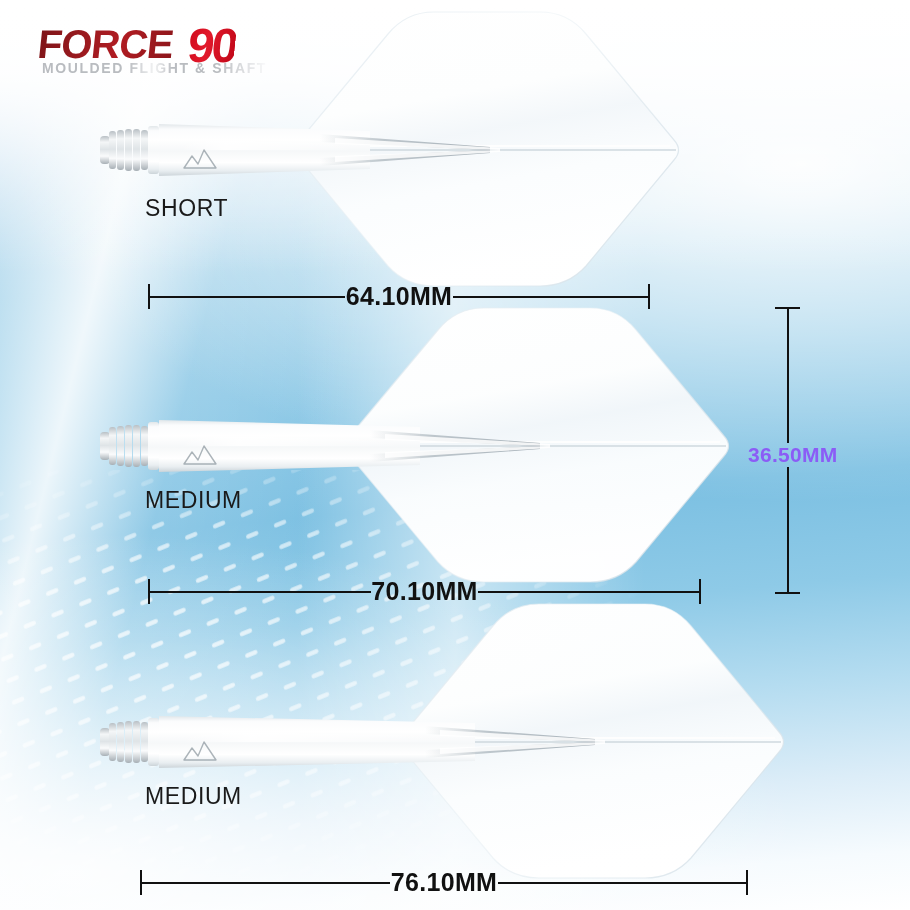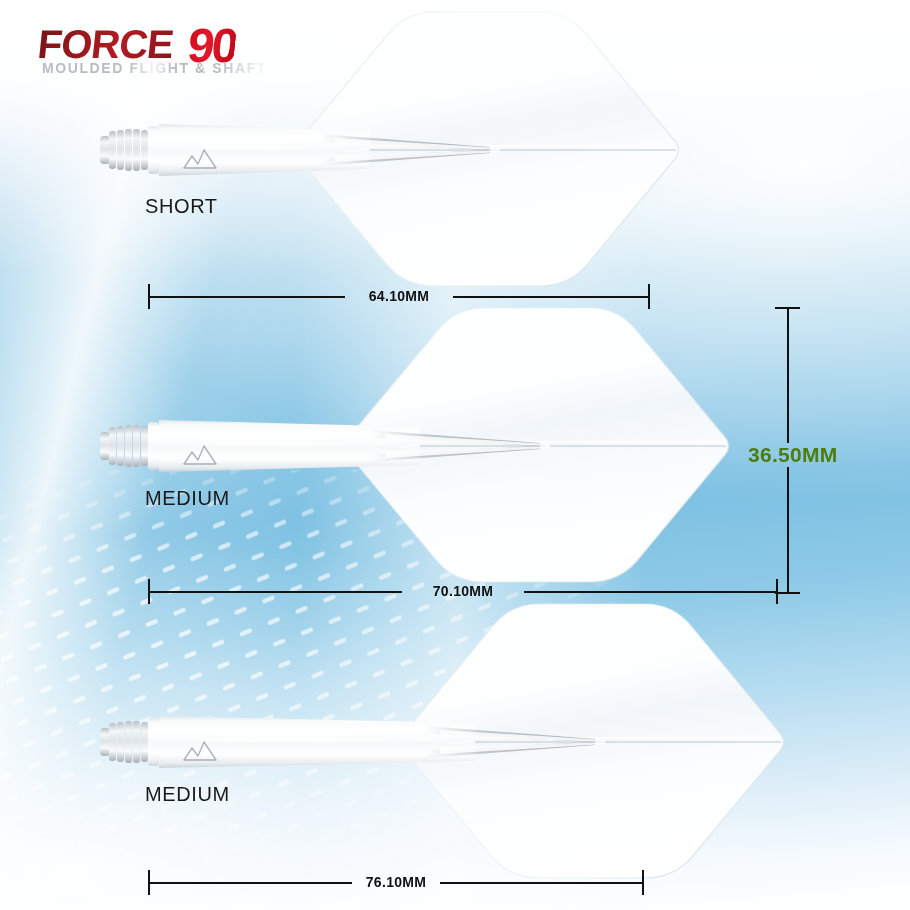--- a/index.html
+++ b/index.html
@@ -116,48 +116,48 @@
   .badge svg{display:block;width:100%;height:100%;}
   .badge-no{font-size:34px;font-weight:bold;fill:#ffffff;font-family:"Liberation Sans",sans-serif;}
   .badge-num{font-size:86px;font-weight:bold;fill:#ffffff;font-family:"Liberation Sans",sans-serif;}
 
   
   .dart{position:absolute;}
   .dart svg{display:block;overflow:visible;}
 
   .size-label{
     position:absolute;
-    font-size:20px;font-weight:normal;letter-spacing:.6px;
+    font-size:23px;font-weight:normal;letter-spacing:.6px;
     color:#1a1a1a;
     white-space:nowrap;
   }
 
   
   .dim-h{position:absolute;height:26px;}
   .dim-h .line{position:absolute;left:0;right:0;top:12px;height:1.6px;background:#111;}
   .dim-h .cap{position:absolute;top:0;width:1.8px;height:25px;background:#111;}
   .dim-h .cap.l{left:0;}
   .dim-h .cap.r{right:0;}
   .dim-h .txt{
     position:absolute;top:0;left:50%;transform:translateX(-50%);
     background:transparent;
     padding:0 9px;
-    font-size:14px;font-weight:bold;color:#111;letter-spacing:.3px;
+    font-size:25px;font-weight:bold;color:#111;letter-spacing:.3px;
     line-height:25px;
     white-space:nowrap;
   }
 
   .dim-v{position:absolute;width:26px;}
   .dim-v .line{position:absolute;top:0;bottom:0;left:12px;width:1.6px;background:#111;}
   .dim-v .cap{position:absolute;left:0;height:1.8px;width:25px;background:#111;}
   .dim-v .cap.t{top:0;}
   .dim-v .cap.b{bottom:0;}
   .dim-v-label{
     position:absolute;
-    font-size:21px;font-weight:bold;color:#4d7c0f;letter-spacing:.3px;
+    font-size:21px;font-weight:bold;color:#8b5cf6;letter-spacing:.3px;
     white-space:nowrap;
   }
 </style>
 </head>
 <body>
 
 <div id="page">
 
   <div class="bg-layer bg-base"></div>
   <div class="bg-layer bg-wave1"></div>
@@ -386,28 +386,28 @@
   </div>
 
 
   <div class="dim-h" style="left:148px;top:284px;width:502px;">
     <div class="line" style="background: linear-gradient(90deg, rgb(17, 17, 17) 0%, rgb(17, 17, 17) 39.2788%, rgba(0, 0, 0, 0) 39.2788%, rgba(0, 0, 0, 0) 60.7212%, rgb(17, 17, 17) 60.7212%, rgb(17, 17, 17) 100%);"></div>
     <div class="cap l"></div>
     <div class="cap r"></div>
     <div class="txt">64.10MM</div>
   </div>
 
-  <div class="dim-h" style="left:148px;top:579px;width:630px;">
+  <div class="dim-h" style="left:148px;top:579px;width:553px;">
     <div class="line" style="background: linear-gradient(90deg, rgb(17, 17, 17) 0%, rgb(17, 17, 17) 40.2676%, rgba(0, 0, 0, 0) 40.2676%, rgba(0, 0, 0, 0) 59.7324%, rgb(17, 17, 17) 59.7324%, rgb(17, 17, 17) 100%);"></div>
     <div class="cap l"></div>
     <div class="cap r"></div>
     <div class="txt">70.10MM</div>
   </div>
 
-  <div class="dim-h" style="left:148px;top:870px;width:496px;text-decoration:underline;">
+  <div class="dim-h" style="left:140px;top:870px;width:608px;text-decoration:underline;">
     <div class="line" style="background: linear-gradient(90deg, rgb(17, 17, 17) 0%, rgb(17, 17, 17) 41.148%, rgba(0, 0, 0, 0) 41.148%, rgba(0, 0, 0, 0) 58.852%, rgb(17, 17, 17) 58.852%, rgb(17, 17, 17) 100%);"></div>
     <div class="cap l"></div>
     <div class="cap r"></div>
     <div class="txt">76.10MM</div>
   </div>
 
   <div class="dim-v" style="left:775px;top:307px;height:287px;">
     <div class="line" style="background: linear-gradient(rgb(17, 17, 17) 0%, rgb(17, 17, 17) 47.3868%, rgba(0, 0, 0, 0) 47.3868%, rgba(0, 0, 0, 0) 55.7491%, rgb(17, 17, 17) 55.7491%, rgb(17, 17, 17) 100%);"></div>
     <div class="cap t"></div>
     <div class="cap b"></div>

